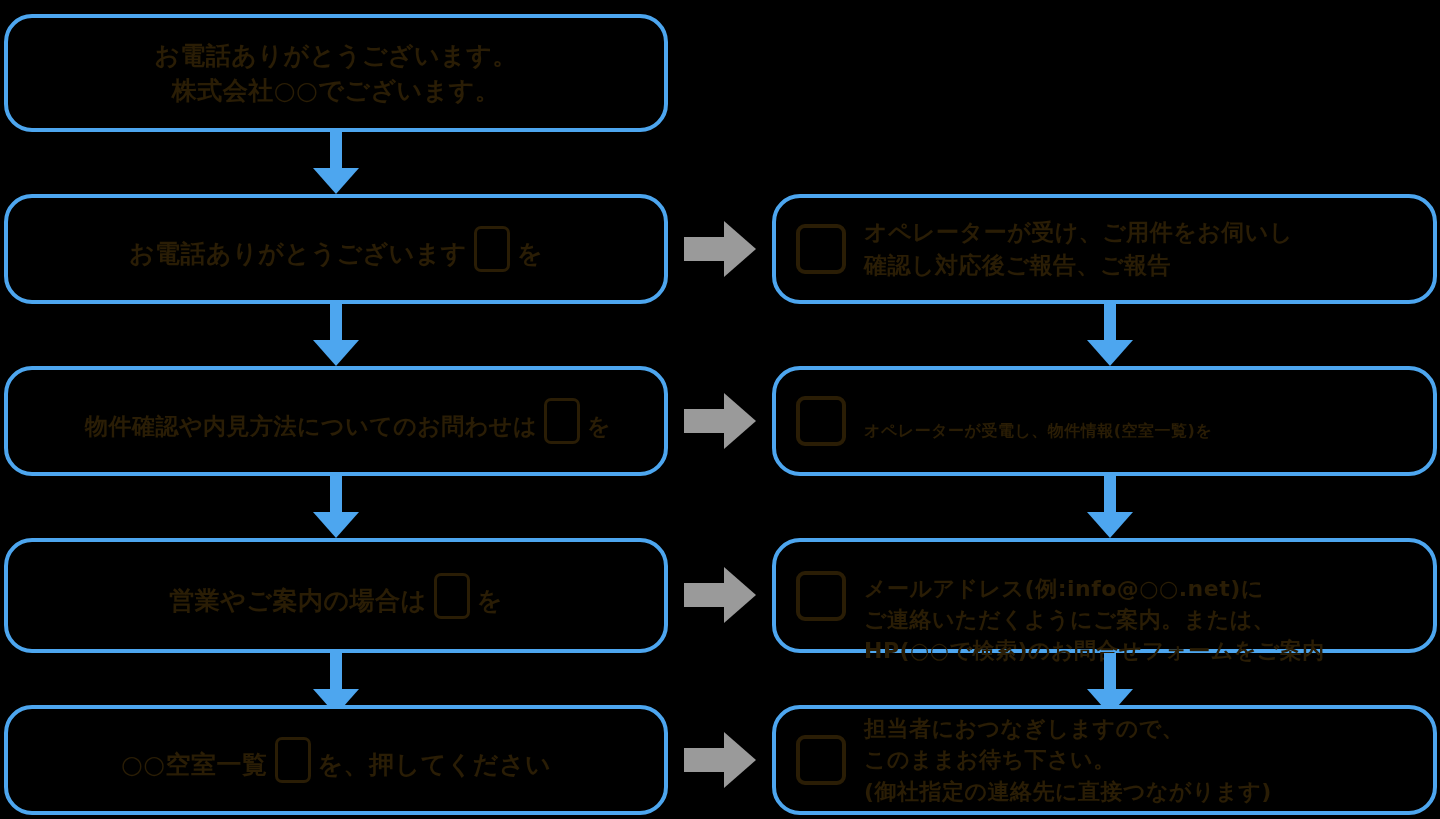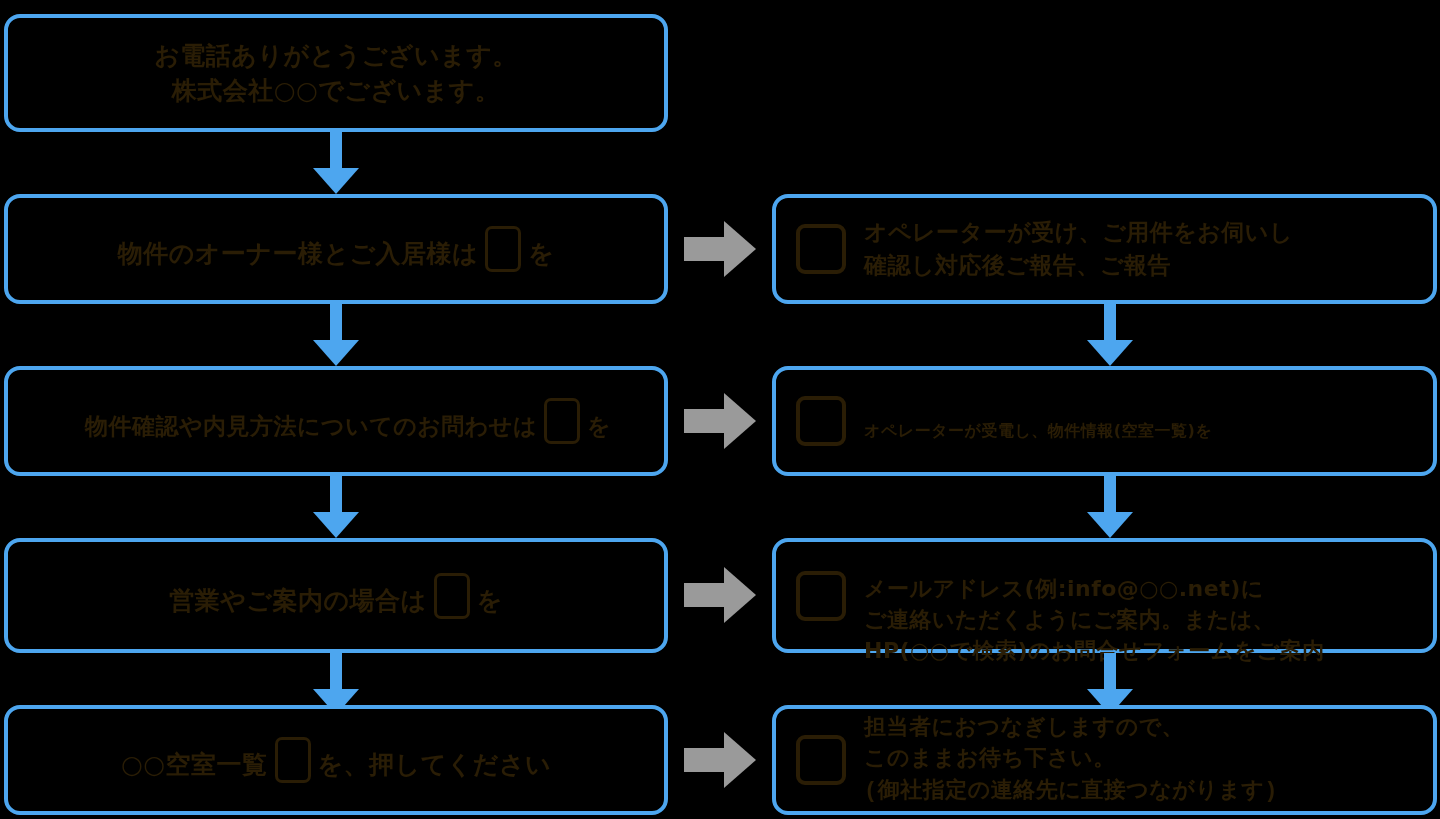--- a/index.html
+++ b/index.html
@@ -21,21 +21,21 @@
     width: 1440px;
     height: 819px;
     background: #000000;
   }
 
   
   .node {
     position: absolute;
     box-sizing: border-box;
     border: 4px solid #4da6ef;
-    border-radius: 16px;
+    border-radius: 28px;
     background: #000000;
     display: flex;
     align-items: center;
   }
   .node.left {
     justify-content: center;
   }
   .node.right {
     justify-content: flex-start;
     padding-left: 20px;
@@ -133,21 +133,21 @@
   <div class="node left" style="left:4px; top:14px; width:664px; height:118px;">
     <div class="node-text"><span>お電話ありがとうございます。</span><br><span>株式会社○○でございます。</span></div>
   </div>
 
   <div class="varrow" style="left:313px; top:132px; height:62px;">
     <div class="shaft" style="height:36px;"></div>
     <div class="head" style="top:36px;"></div>
   </div>
 
   <div class="node left" style="left:4px; top:194px; width:664px; height:110px;">
-    <div class="node-text"><span>物件のオーナー様とご入居様は</span><span class="keybox"></span><span>を</span></div>
+    <div class="node-text"><span>お電話ありがとうございます</span><span class="keybox"></span><span>を</span></div>
   </div>
 
   <div class="harrow" style="left:684px; top:221px;">
     <div class="shaft"></div>
     <div class="head"></div>
   </div>
 
   <div class="node right" style="left:772px; top:194px; width:665px; height:110px;">
     <div class="checkbox"></div>
     <div class="node-text"><span>オペレーターが受け、ご用件をお伺いし</span><br><span>確認し対応後ご報告、ご報告</span></div>
@@ -210,18 +210,18 @@
 
   <div class="node left" style="left:4px; top:705px; width:664px; height:110px;">
     <div class="node-text"><span>○○空室一覧</span><span class="keybox"></span><span>を、押してください</span></div>
   </div>
 
   <div class="harrow" style="left:684px; top:732px;">
     <div class="shaft"></div>
     <div class="head"></div>
   </div>
 
-  <div class="node right" style="left:772px; top:705px; width:665px; height:110px;font-family:Liberation Mono, monospace;">
+  <div class="node right" style="left:772px; top:705px; width:665px; height:110px;">
     <div class="checkbox"></div>
     <div class="node-text" style="font-size:22px;"><span>担当者におつなぎしますので、</span><br><span>このままお待ち下さい。</span><br><span>(御社指定の連絡先に直接つながります)</span></div>
   </div>
 
 </div>
 
 </body></html>

